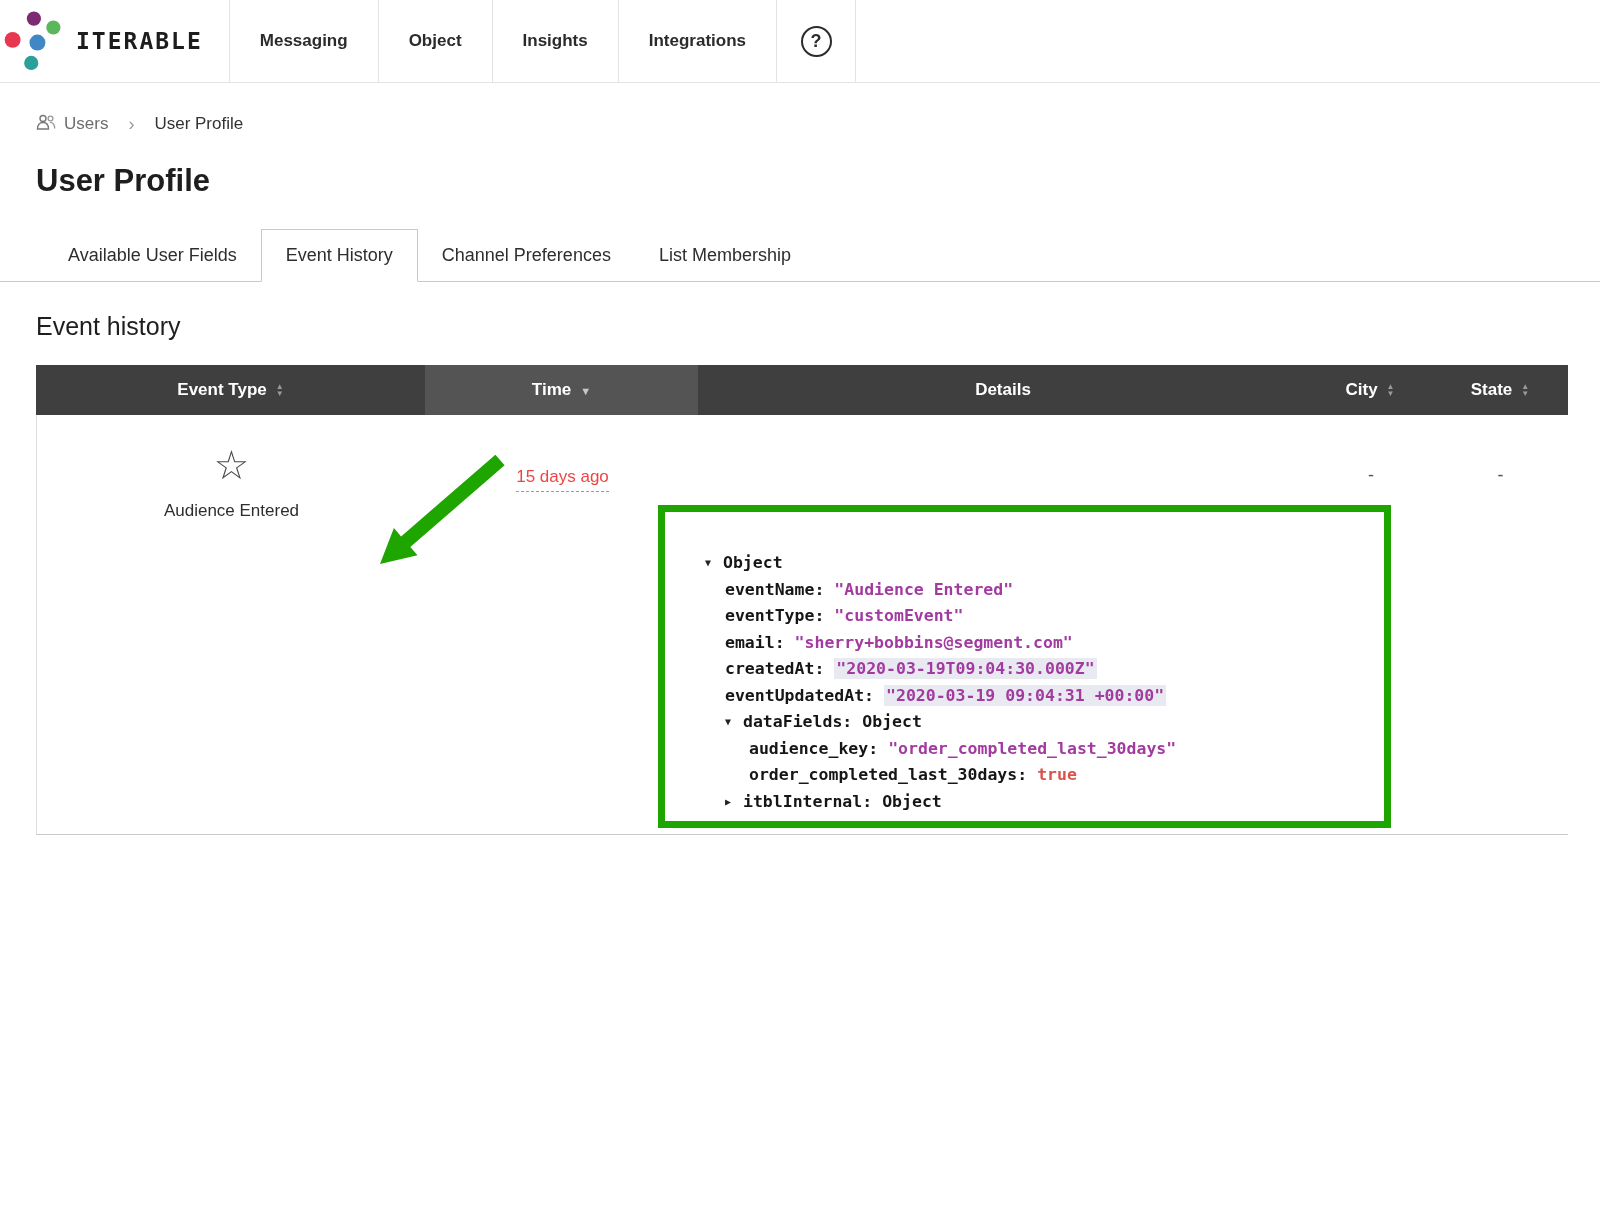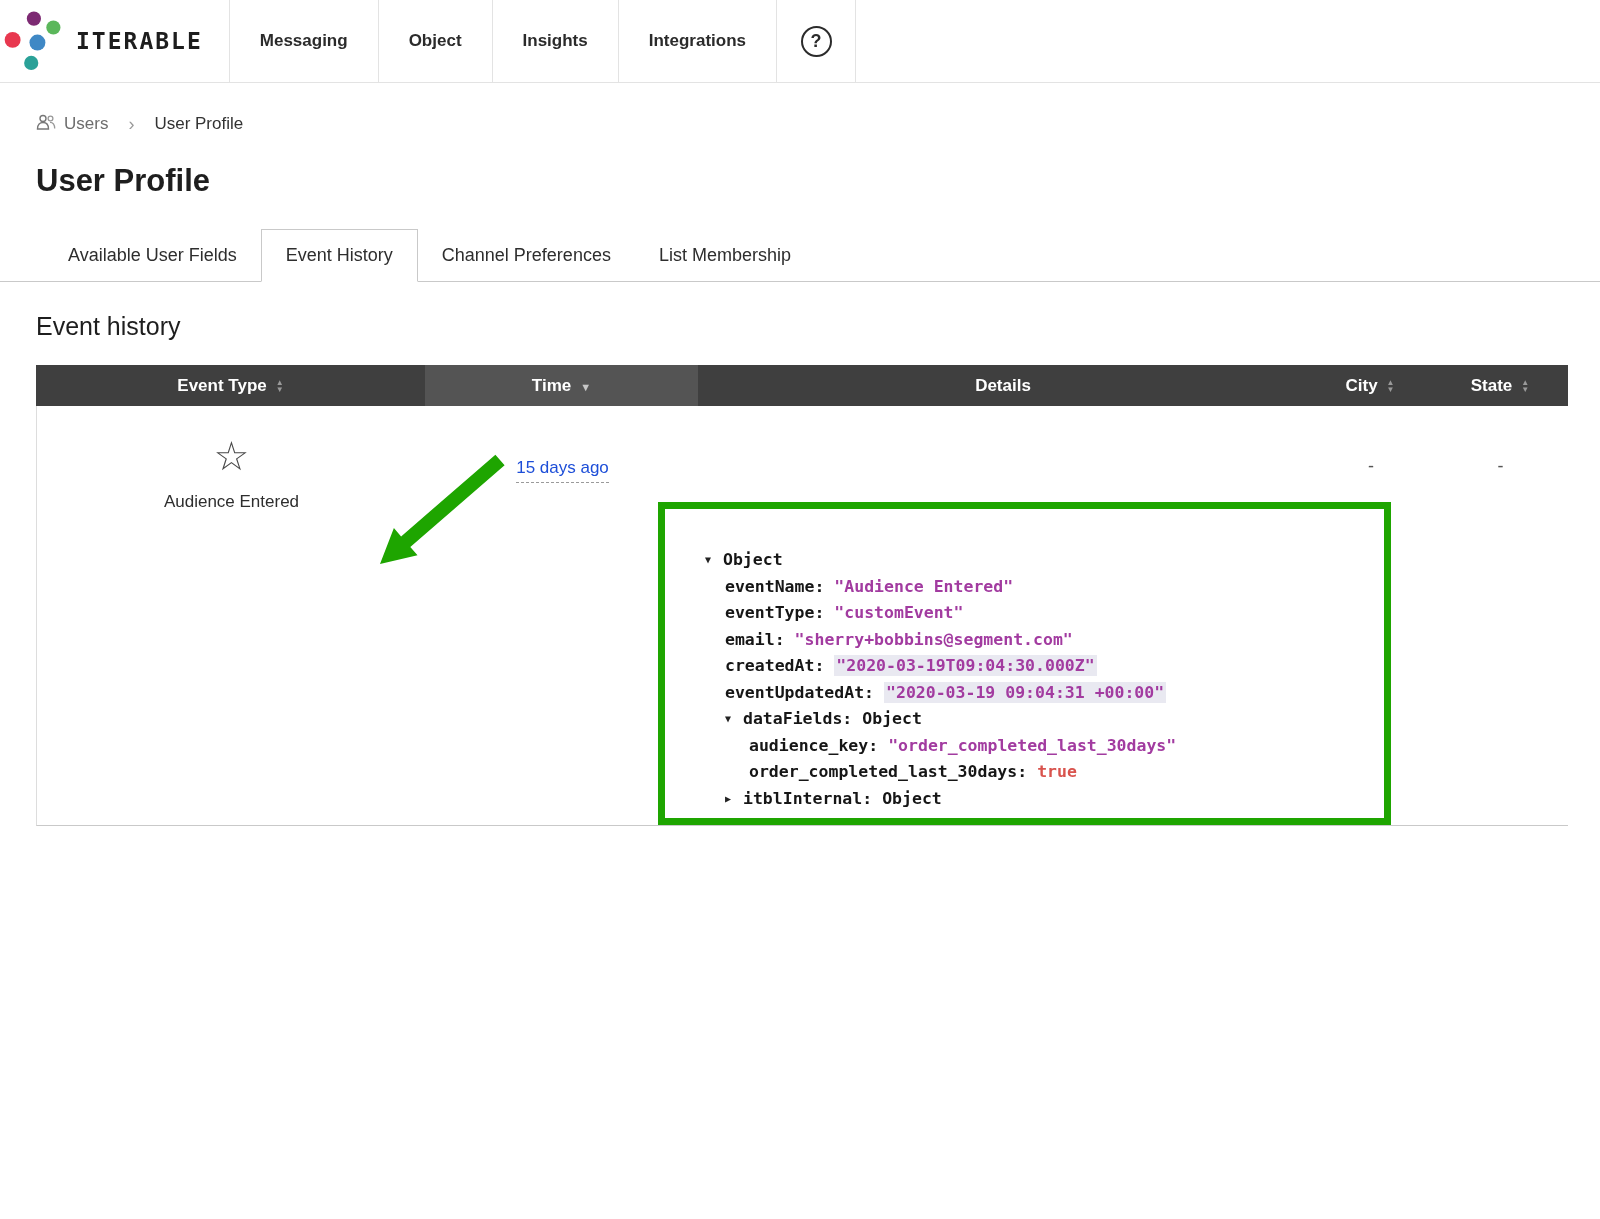--- a/index.html
+++ b/index.html
@@ -40,36 +40,36 @@
   
   .tabs{display:flex;margin-top:22px;padding-left:44px;border-bottom:1px solid #c9c9c9;height:53px;position:relative;}
   .tab{display:flex;align-items:center;padding:0 24px;font-size:18px;color:#2e2e2e;cursor:pointer;height:53px;}
   .tab.active{background:#fff;border:1px solid #c9c9c9;border-bottom:1px solid #fff;margin-bottom:-1px;}
 
   
   .section-heading{font-size:25px;font-weight:500;margin:30px 0 24px 36px;color:#1e1e1e;}
 
   
   .etable{margin:0 32px 0 36px;}
-  .thead{display:grid;grid-template-columns:389px 273px 610px 124px 1fr;height:41px;background:var(--table_header_bg);color:#fff;font-weight:700;font-size:17px;}
+  .thead{display:grid;grid-template-columns:389px 273px 610px 124px 1fr;height:50px;background:var(--table_header_bg);color:#fff;font-weight:700;font-size:17px;}
   .th{display:flex;align-items:center;justify-content:center;gap:9px;cursor:pointer;}
   .th.sorted{background:var(--table_header_sorted_bg);}
   .sort-stack{display:flex;flex-direction:column;font-size:8px;line-height:7px;color:#9a9a9a;}
   .sort-desc{font-size:11px;color:#c7c7c7;margin-top:2px;}
   .tbody{display:grid;grid-template-columns:389px 273px 610px 124px 1fr;border-left:1px solid #ddd;border-bottom:1px solid #c9c9c9;min-height:420px;background:#fff;}
   .cell-event{text-align:center;padding-top:30px;}
   .star-icon{font-size:40px;line-height:40px;color:#4a4a4a;font-weight:400;}
   .event-label{margin-top:16px;font-size:17px;color:#2e2e2e;}
   .cell-time{text-align:center;padding-top:52px;}
-  .time-text{display:inline-block;border-bottom:1px dashed #9a9a9a;padding-bottom:4px;font-size:17px;color:#1d4ed8;cursor:pointer;}
+  .time-text{display:inline-block;border-bottom:1px dashed #9a9a9a;padding-bottom:4px;font-size:17px;color:#ef4444;cursor:pointer;}
   .cell-details{position:relative;}
   .cell-city,.cell-state{text-align:center;padding-top:50px;font-size:18px;color:#555;}
 
   
-  .details-box{position:absolute;left:-41px;top:96px;width:733px;height:323px;border:7px solid var(--accent_green);background:#fff;padding:38px 16px 6px 40px;}
+  .details-box{position:absolute;left:-41px;top:90px;width:733px;height:323px;border:7px solid var(--accent_green);background:#fff;padding:38px 16px 6px 40px;}
   .jline{font-family:"DejaVu Sans Mono",monospace;font-size:16.5px;line-height:26.5px;font-weight:700;white-space:nowrap;color:#161616;}
   .jline .toggle{display:inline-block;width:18px;font-size:10px;font-weight:400;color:#222;vertical-align:2px;cursor:pointer;}
   .jline.i1{padding-left:20px;}
   .jline.i2{padding-left:44px;}
   .jline.it{padding-left:20px;}
   .jval{margin-left:10px;}
   .vstr{color:var(--json_string_color);}
   .vbool{color:var(--json_boolean_color);}
   .vobj{color:#161616;}
   .hl{background:var(--json_highlight_bg);padding:1px 2px;}

